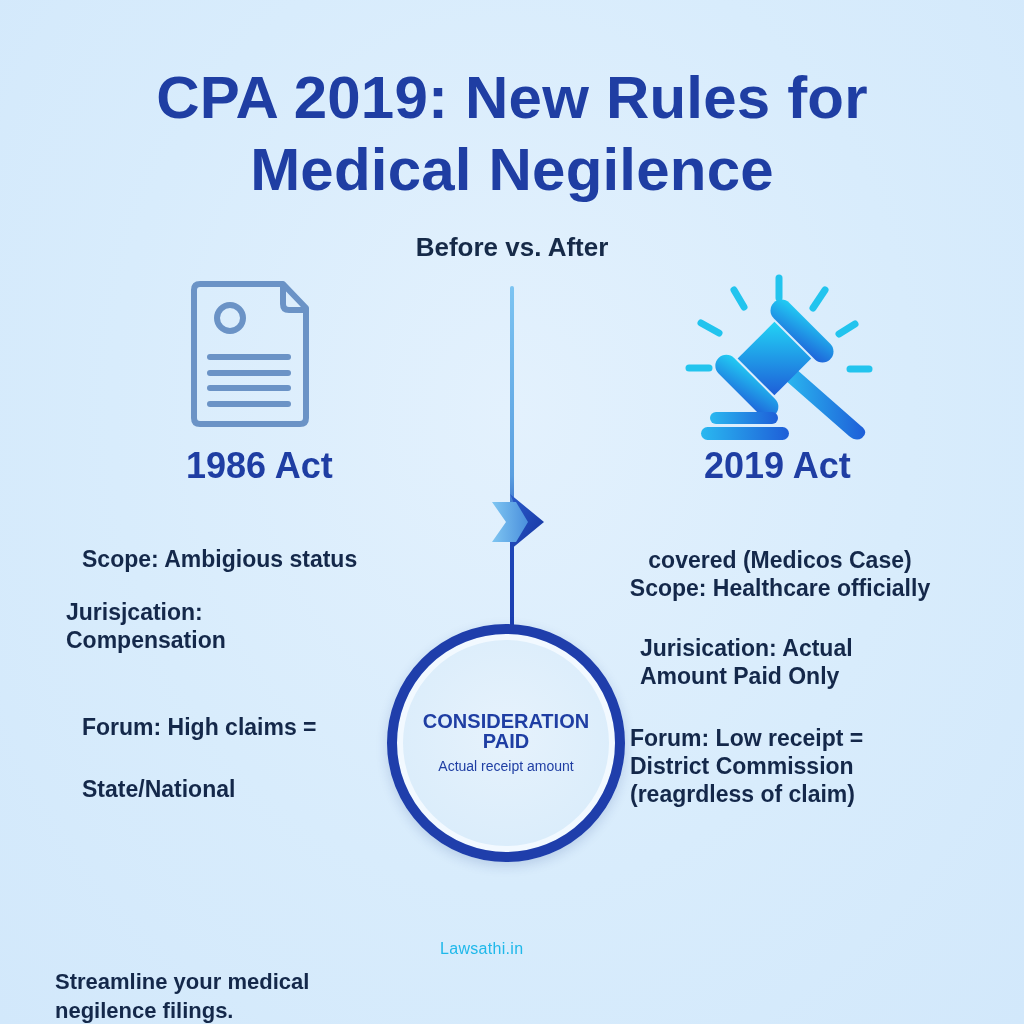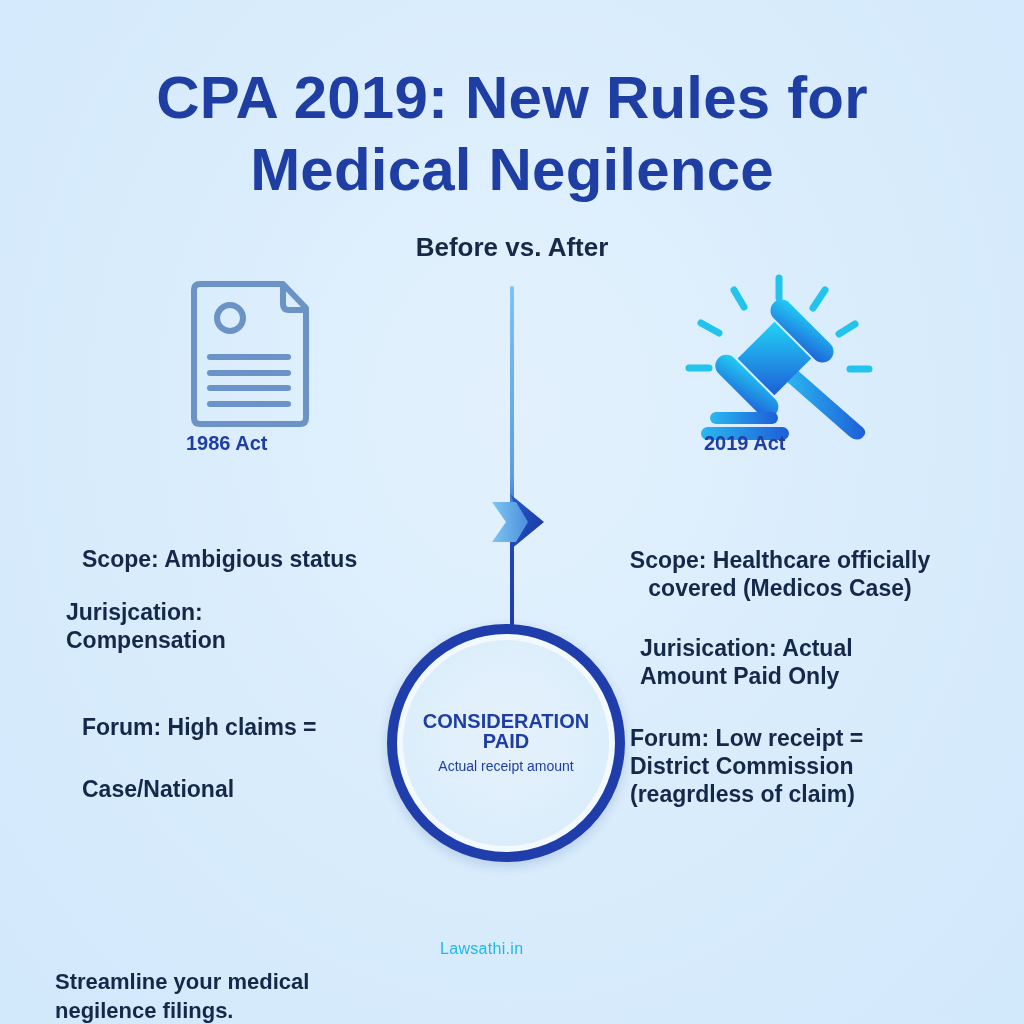--- a/index.html
+++ b/index.html
@@ -31,23 +31,23 @@
     text-align: center;
     font-weight: 700;
     font-size: 26px;
     color: #162a48;
   }
 
   .doc-icon { left: 188px; top: 278px; width: 124px; height: 150px; }
   .gavel-icon { left: 665px; top: 260px; width: 215px; height: 180px; }
 
   .act-label {
-    top: 432px;
-    font-weight: 700;
-    font-size: 20px;
+    top: 445px;
+    font-weight: 700;
+    font-size: 36px;
     color: #1f3ea3;
   }
   .act-1986 { left: 186px; }
   .act-2019 { left: 704px; }
 
   .center-line {
     left: 510px; top: 286px; width: 4px; height: 345px;
     background: linear-gradient(to bottom, #7cc4f2 0%, #5a9fe0 55%, #1e46b8 75%, #1a3db0 100%);
     border-radius: 2px;
   }
@@ -192,25 +192,25 @@
     <polygon points="4,12 28,12 40,32 28,52 4,52 18,32" fill="url(#cv1)"></polygon>
   </svg>
 </div>
 
 <div class="abs item l1">Scope: Ambigious status</div>
 <div class="abs item l2">
   <div>Jurisjcation:</div>
   <div>Compensation</div>
 </div>
 <div class="abs item l3">Forum: High claims =</div>
-<div class="abs item l4">Case/National</div>
+<div class="abs item l4">State/National</div>
 
 <div class="abs item r1">
+  <div>covered (Medicos Case)</div>
   <div>Scope: Healthcare officially</div>
-  <div>covered (Medicos Case)</div>
 </div>
 <div class="abs item r2">
   <div>Jurisication: Actual</div>
   <div>Amount Paid Only</div>
 </div>
 <div class="abs item r3">
   <div>Forum: Low receipt =</div>
   <div>District Commission</div>
   <div>(reagrdless of claim)</div>
 </div>

